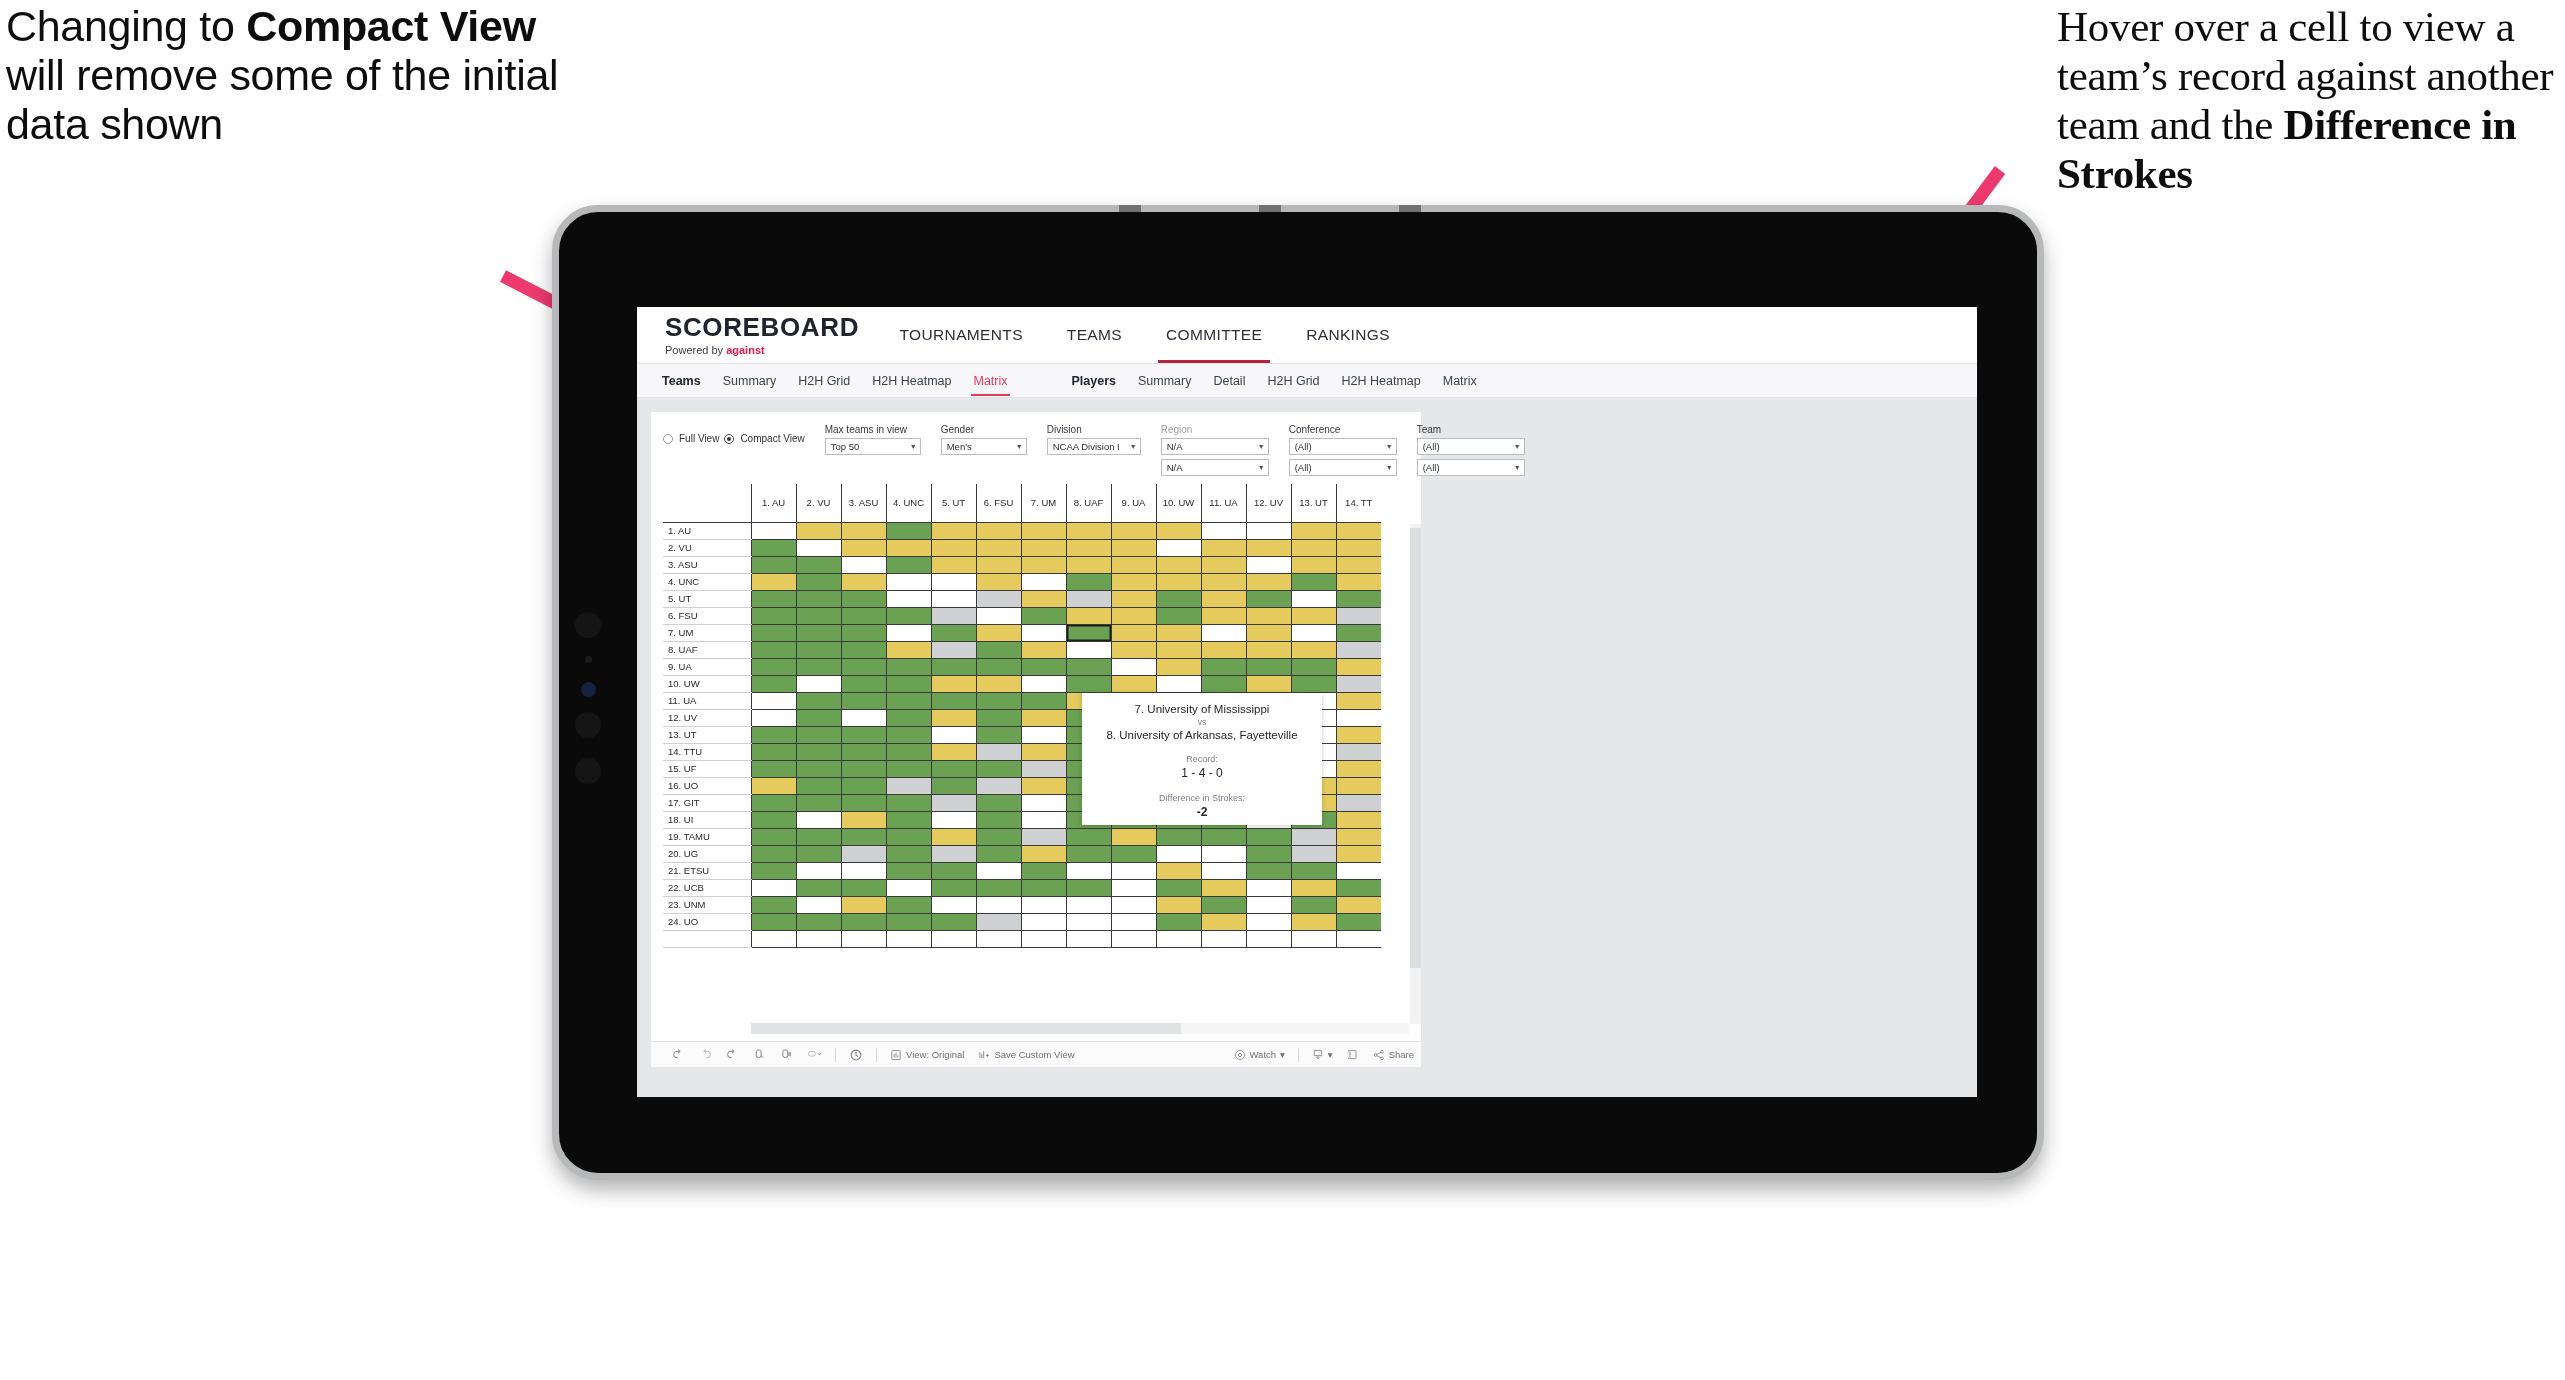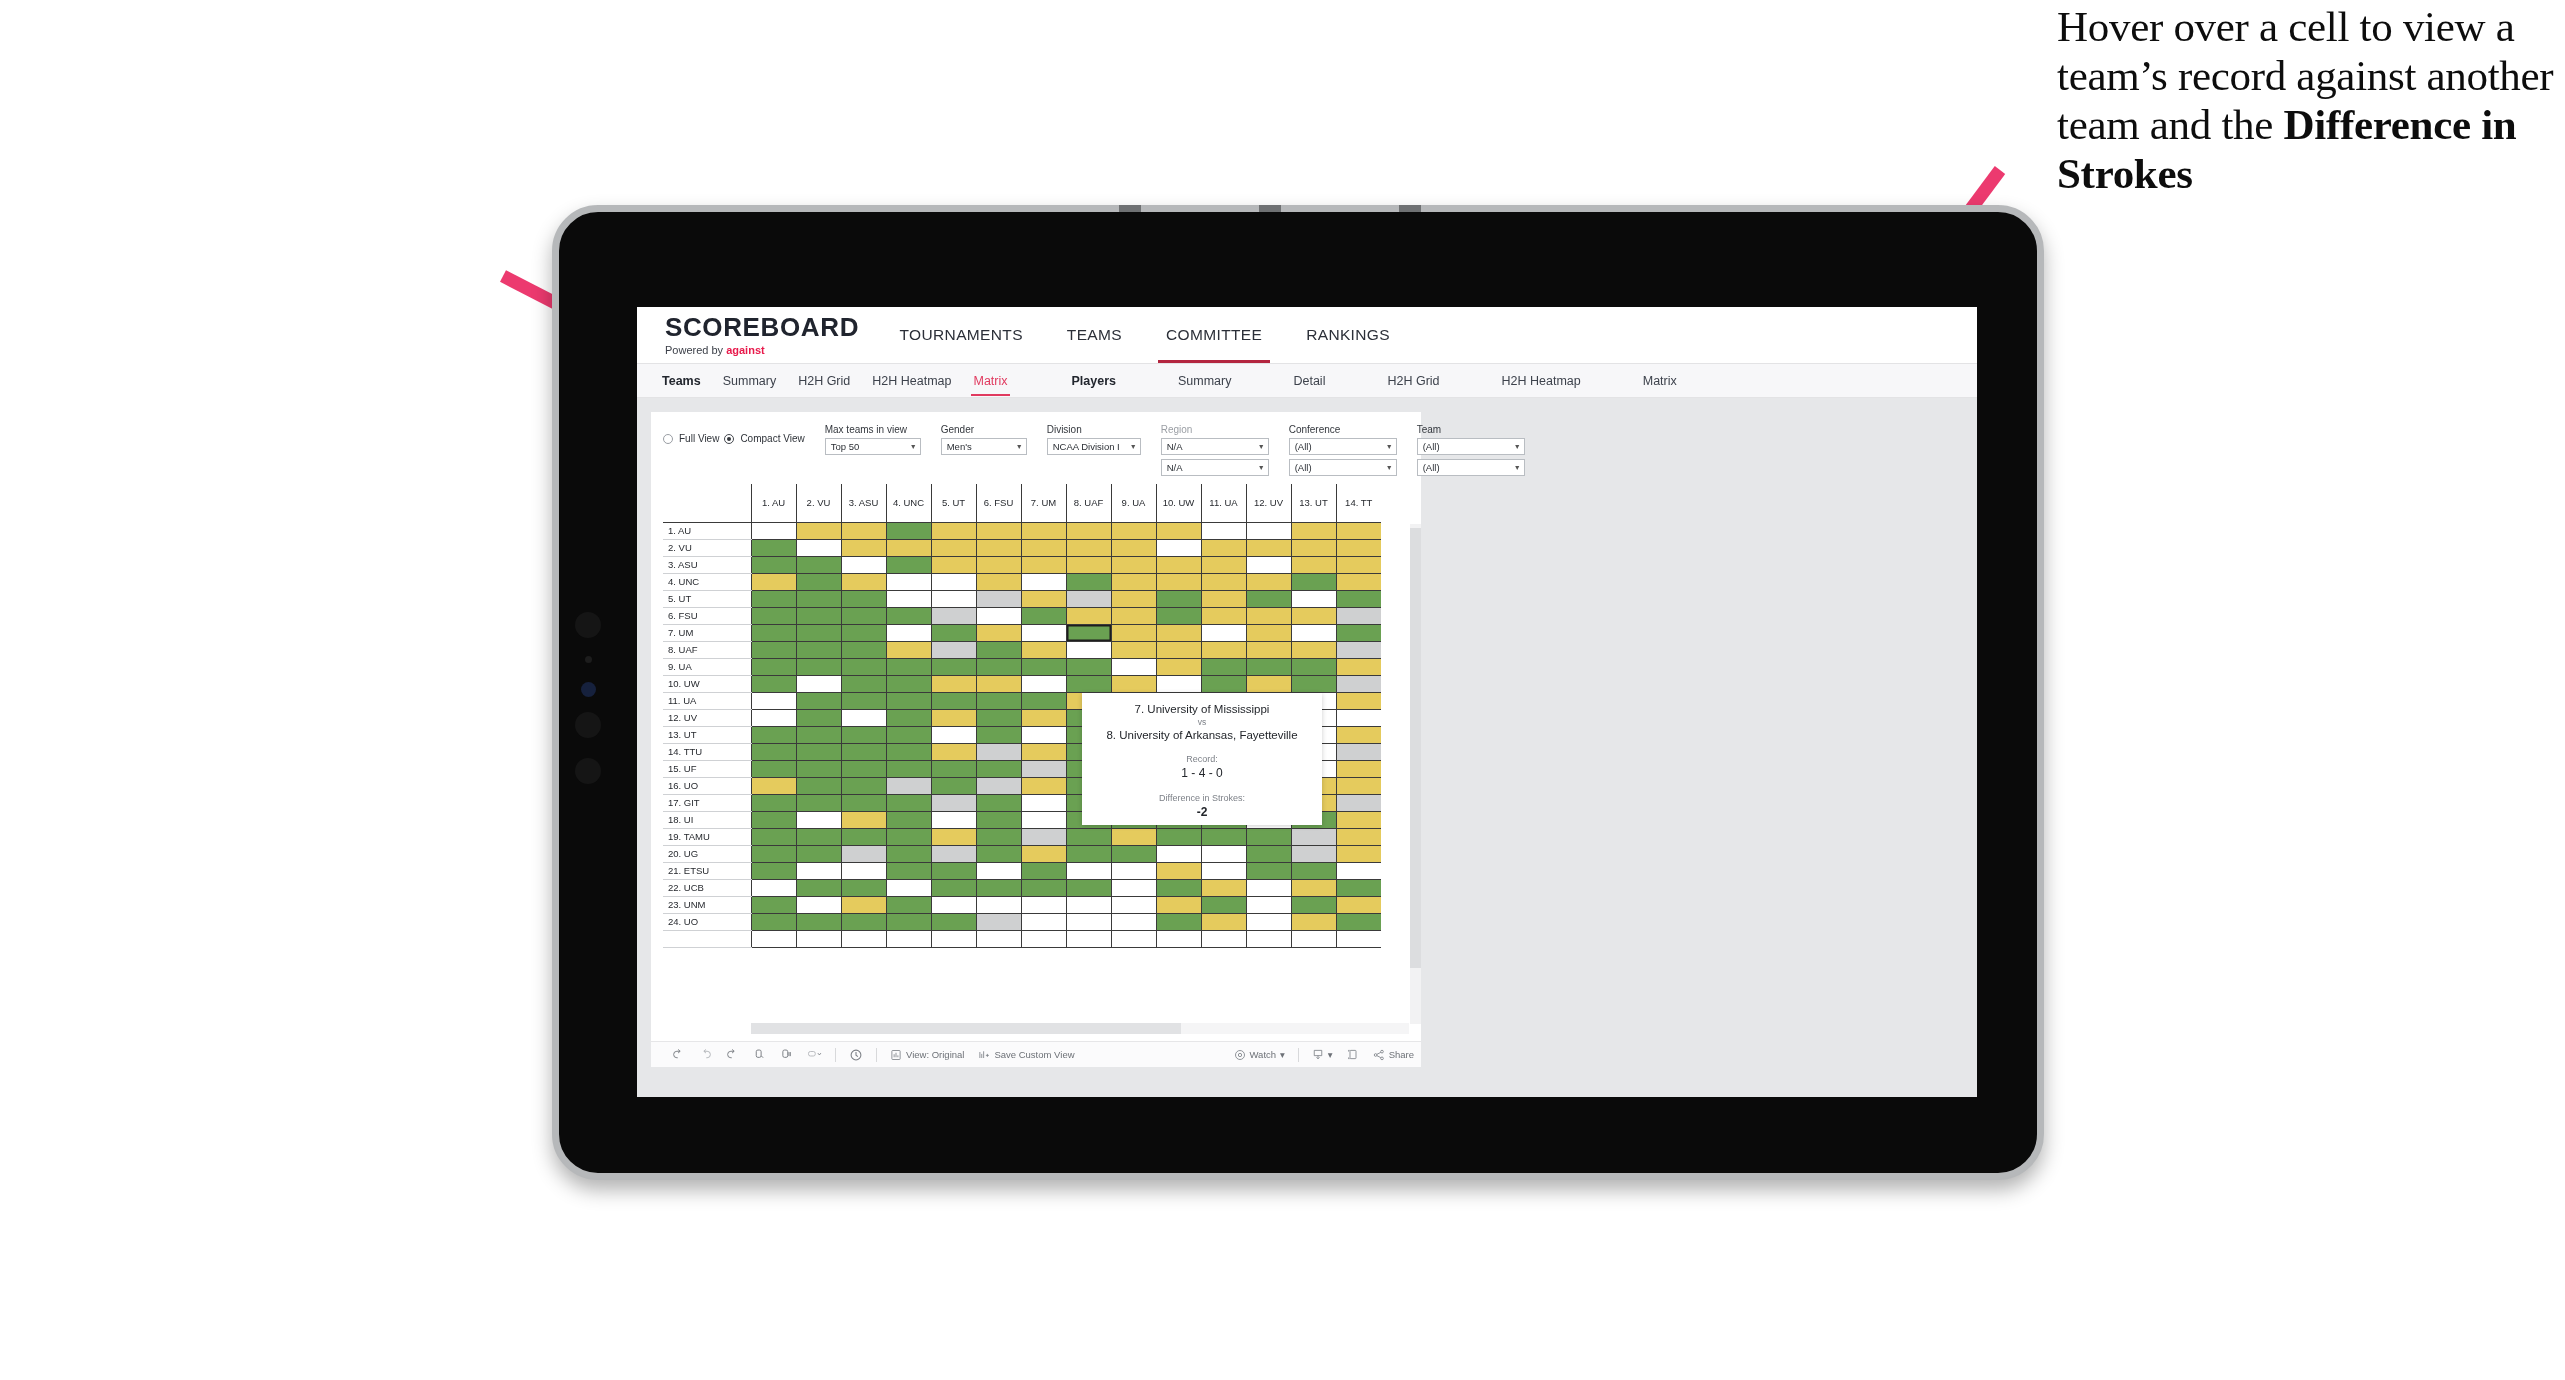--- a/index.html
+++ b/index.html
@@ -88,21 +88,21 @@
   }
 
   
   #app-subnav {
     height: 34px; background: #f7f7f9;
     display: flex; align-items: center;
     border-bottom: 1px solid #e3e3e5;
     padding-left: 14px;
   }
   .subgroup { display: flex; align-items: center; }
-  .subgroup + .subgroup { margin-left: 42px; gap: 40px; }
+  .subgroup + .subgroup { margin-left: 42px; }
   .sub-item {
     font-size: 12.5px; color: #3d424c; padding: 0 11px;
     position: relative; white-space: nowrap;
   }
   .sub-item.head { font-weight: 700; color: #22262e; }
   .sub-item.sel { color: #e03a5f; }
   .sub-item.sel::after {
     content: ""; position: absolute; left: 9px; right: 9px; bottom: -8px;
     height: 2px; background: #e03a5f;
   }
@@ -232,20 +232,23 @@
   .tb-spacer { flex: 1; }
 
   
   #viz-empty { position: absolute; left: 784px; top: 14px; right: 0; bottom: 0; background: #e6e7e9; }
 </style>
 </head>
 <body>
 
 <div id="stage">
 
+  <div class="callout" id="callout-left">
+    <span>Changing to </span><b>Compact View</b><span> will remove some of the initial data shown</span>
+  </div>
 
   <div class="callout" id="callout-right">
     <span>Hover over a cell to view a team’s record against another team and the </span><b>Difference in Strokes</b>
   </div>
 
   <svg class="arrow-svg" viewBox="0 0 2565 1380">
     <defs>
       <marker id="ah" markerWidth="5" markerHeight="5" refX="2.6" refY="2.5" orient="auto">
         <path d="M0,0 L5,2.5 L0,5 z" fill="#ec3a6f"></path>
       </marker>

